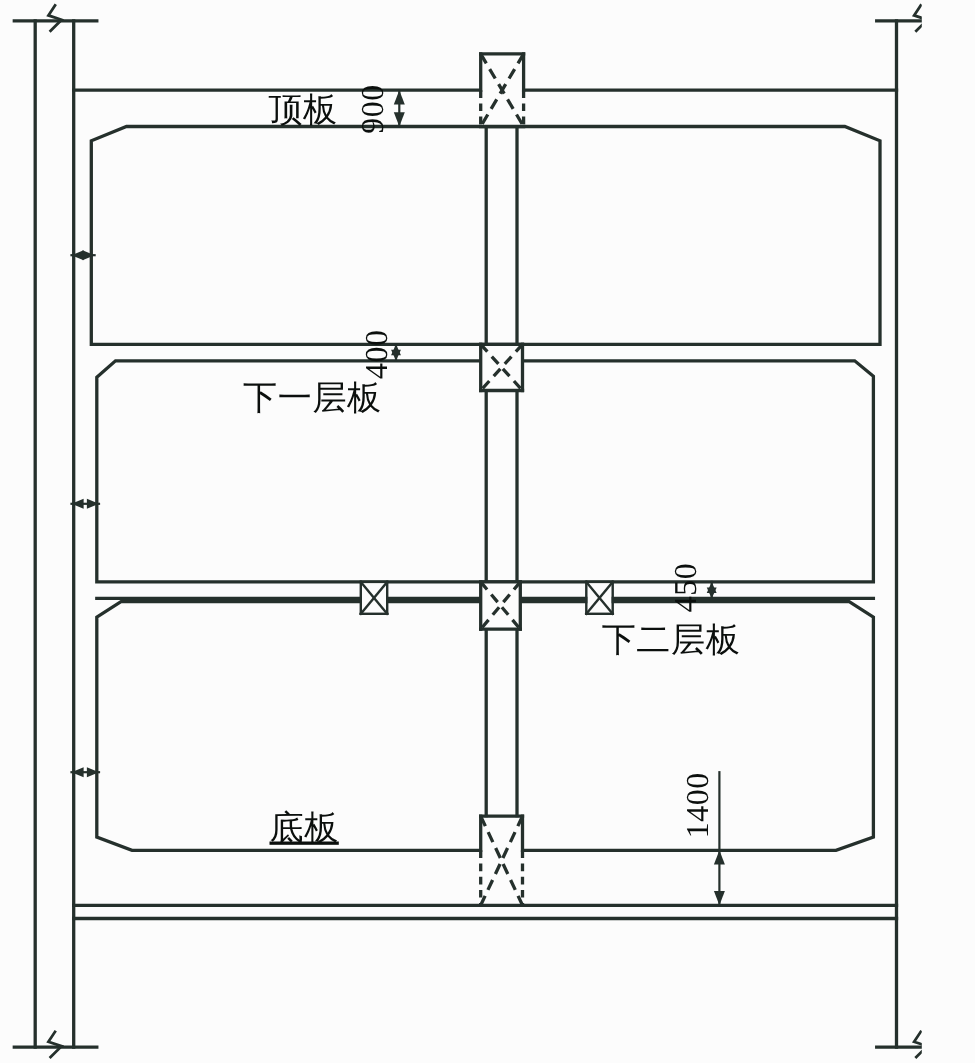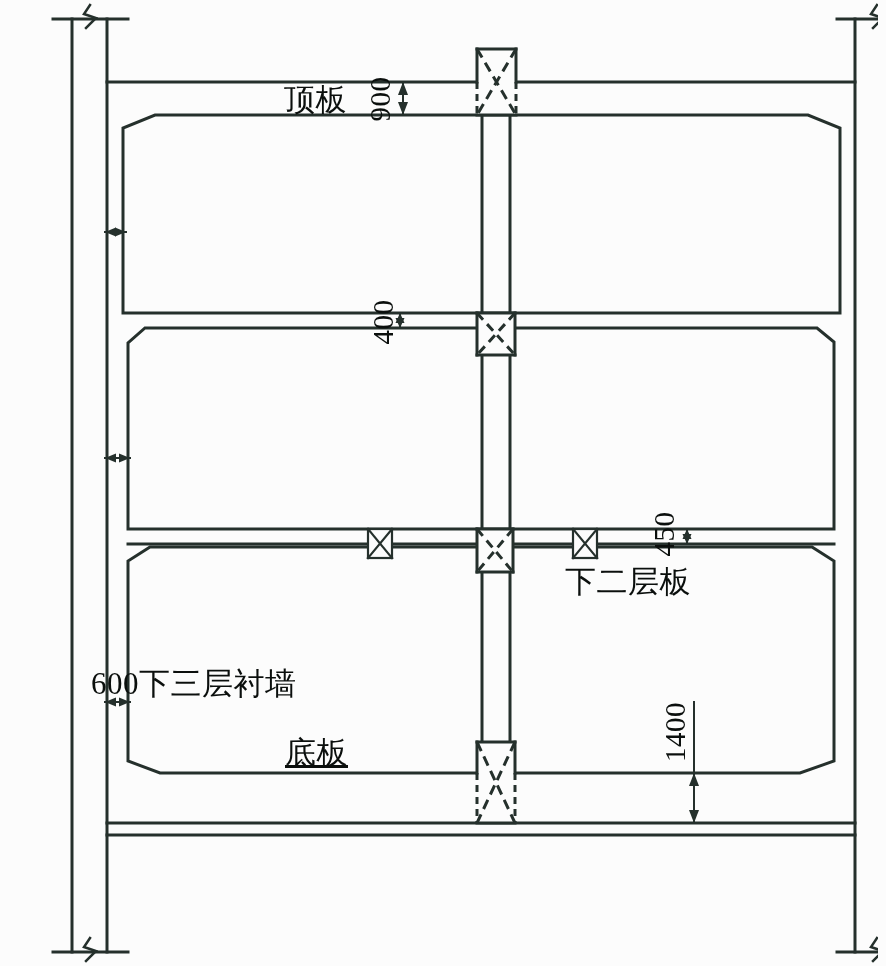--- a/index.html
+++ b/index.html
@@ -2,21 +2,20 @@
 <html><head>
 <meta charset="utf-8">
 <style>
   html,body{margin:0;padding:0;background:#fcfcfc;}
   .stage{
     position:relative;
     width:838px;height:966px;
     background:#fcfcfc;
     font-family:"Liberation Serif","DejaVu Serif",serif;
     overflow:hidden;
-    margin-left:40px;
   }
   .stage svg{position:absolute;left:0;top:0;}
   .lbl{
     position:absolute;
     color:#0b0f0d;
     font-size:31px;
     line-height:1.05;
     white-space:nowrap;
     letter-spacing:0.5px;
   }
@@ -27,21 +26,21 @@
     white-space:nowrap;
     transform:translate(-50%,-50%) rotate(-90deg);
     transform-origin:center center;
     letter-spacing:0.5px;
   }
   
   .pos-topslab   {left:244px; top:84px;}
   .pos-lining1   {left:48px;  top:198px;}
   .pos-slab1     {left:221px; top:346px;}
   .pos-lining2   {left:51px;  top:424px;}
-  .pos-slab2     {left:525px; top:566px;}
+  .pos-slab2     {left:547px; top:566px;}
   .pos-lining3   {left:51px;  top:668px;}
   .pos-bottomslab{left:245px; top:737px;text-decoration:underline;}
   .pos-d900 {left:340px; top:99px;}
   .pos-d400 {left:343px; top:322px;}
   .pos-d450 {left:624px; top:534px;}
   .pos-d1400{left:635px; top:732px;}
 </style>
 </head>
 <body>
 
@@ -135,21 +134,21 @@
       <rect x="534" y="530" width="22" height="27" fill="#fcfcfc" stroke="none"></rect>
       <line x1="533" y1="529" x2="557" y2="529" stroke="#25302c" stroke-width="2.2" stroke-linecap="square"></line>
       <line x1="533" y1="558" x2="557" y2="558" stroke="#25302c" stroke-width="2.2" stroke-linecap="square"></line>
       <line x1="533" y1="529" x2="533" y2="558" stroke="#25302c" stroke-width="2.2" stroke-linecap="square"></line>
       <line x1="557" y1="529" x2="557" y2="558" stroke="#25302c" stroke-width="2.2" stroke-linecap="square"></line>
       <line x1="533" y1="529" x2="557" y2="558" stroke="#25302c" stroke-width="2.2" stroke-linecap="square"></line>
       <line x1="557" y1="529" x2="533" y2="558" stroke="#25302c" stroke-width="2.2" stroke-linecap="square"></line>
     </svg>
 
   <div class="lbl pos-topslab">顶板</div>
+  <div class="lbl pos-slab1">下一层板</div>
   <div class="lbl pos-slab2">下二层板</div>
-  <div class="lbl pos-lining3">600下三层衬墙</div>
   <div class="lbl pos-bottomslab">底板</div>
 
   <div class="dim pos-d900">900</div>
   <div class="dim pos-d400">400</div>
   <div class="dim pos-d450">450</div>
   <div class="dim pos-d1400">1400</div>
 </div>
 
 </body></html>

